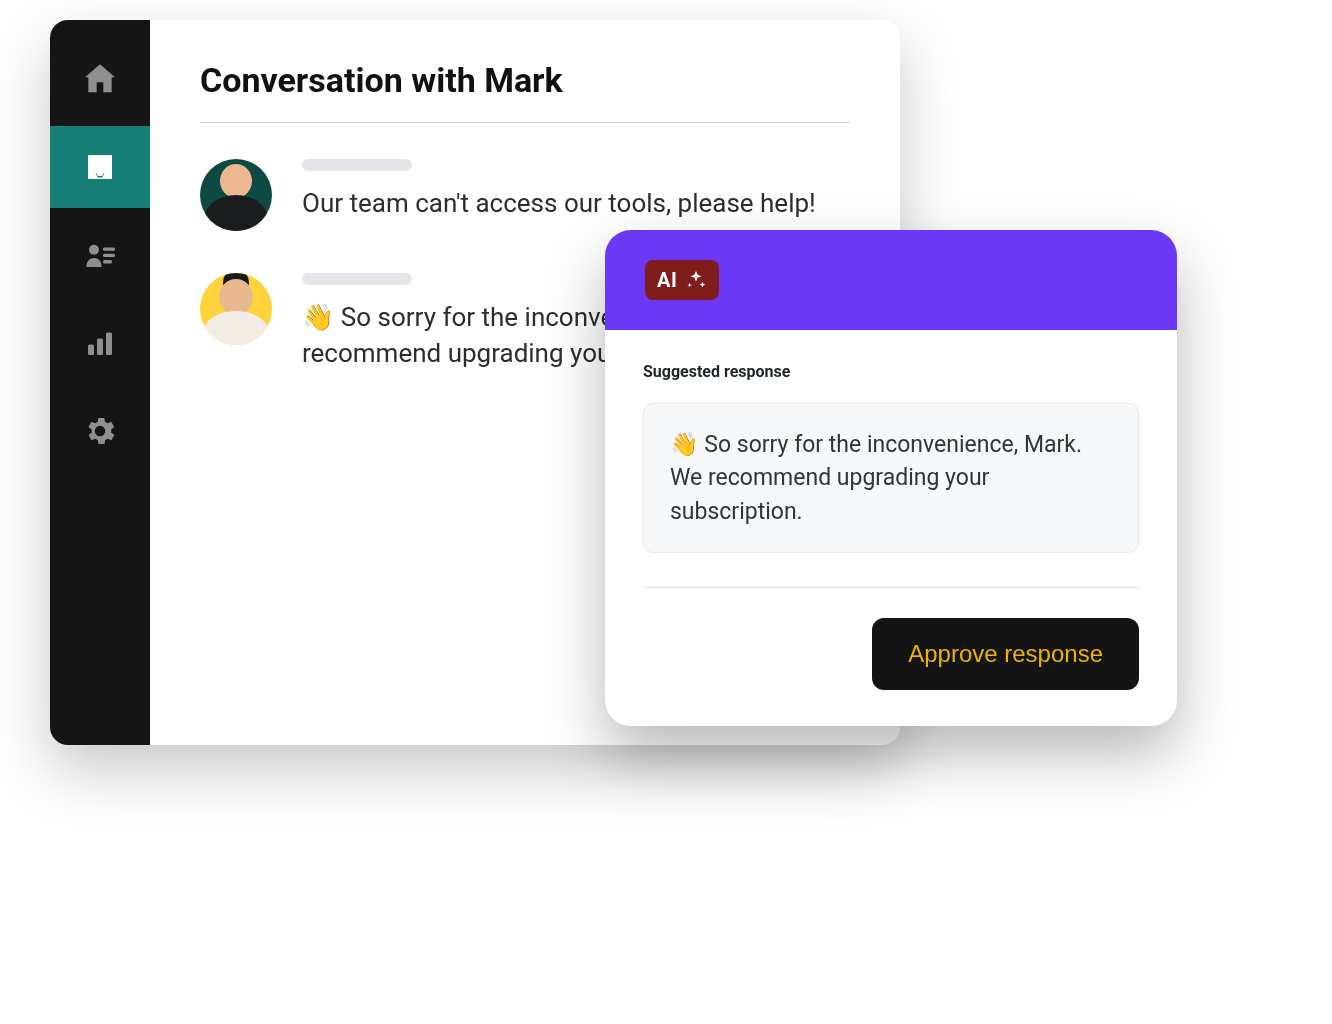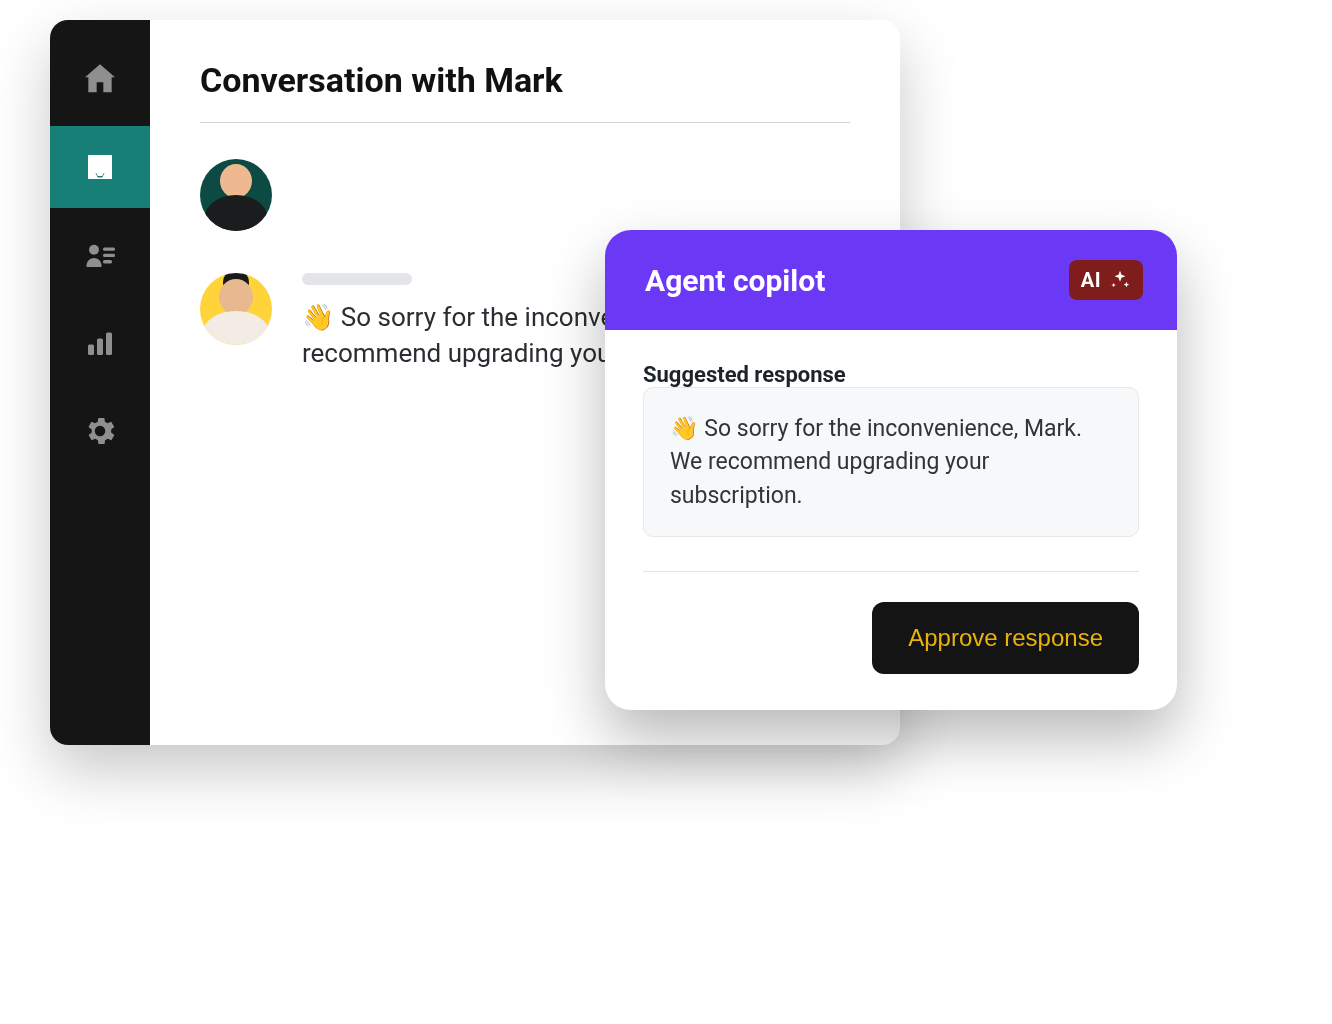--- a/index.html
+++ b/index.html
@@ -152,23 +152,24 @@
     align-items: center;
     gap: 8px;
     font-size: 20px;
     font-weight: 700;
     letter-spacing: .5px;
   }
   .ai-badge svg { width: 22px; height: 22px; fill:#fff; }
 
   .copilot-body { padding: 32px 38px 0 38px; }
   .suggested-title {
-    font-size: 22px;
+    font-size: 16px;
     font-weight: 700;
     color: #1d2429;
+    margin-bottom: 22px;
   }
   .suggested-box {
     background: #f7f8f9;
     border: 1px solid #e7e8ea;
     border-radius: 10px;
     padding: 24px 26px;
     font-size: 23px;
     line-height: 1.45;
     color: #2f353b;
   }
@@ -234,35 +235,38 @@
         </svg>
     </div>
   </nav>
 
   <div class="content">
     <h1 class="convo-title">Conversation with Mark</h1>
     <hr class="convo-divider">
 
     <div class="msg">
       <div class="avatar mark"></div>
+      <div class="msg-body">
+        <div class="name-skel"></div>
+        <div class="msg-text">Our team can't access our tools, please help!</div>
+      </div>
     </div>
 
     <div class="msg">
       <div class="avatar agent"></div>
       <div class="msg-body">
         <div class="name-skel"></div>
         <div class="msg-text">👋 So sorry for the inconvenience, Mark. We recommend upgrading your subscription.</div>
       </div>
     </div>
   </div>
 </div>
 
 <div class="copilot">
   <div class="copilot-header">
-    <div class="copilot-title">Agent copilot</div>
     <div class="ai-badge">
       <span>AI</span>
       <svg viewBox="0 0 24 24">
           <path d="M12 2l1.6 4.4L18 8l-4.4 1.6L12 14l-1.6-4.4L6 8l4.4-1.6zM19 14l.9 2.1L22 17l-2.1.9L19 20l-.9-2.1L16 17l2.1-.9zM5 15l.7 1.8L7.5 17.5 5.7 18.2 5 20l-.7-1.8L2.5 17.5l1.8-.7z"></path>
         </svg>
     </div>
   </div>
   <div class="copilot-body">
     <div class="suggested-title">Suggested response</div>
     <div class="suggested-box">👋 So sorry for the inconvenience, Mark. We recommend upgrading your subscription.</div>

